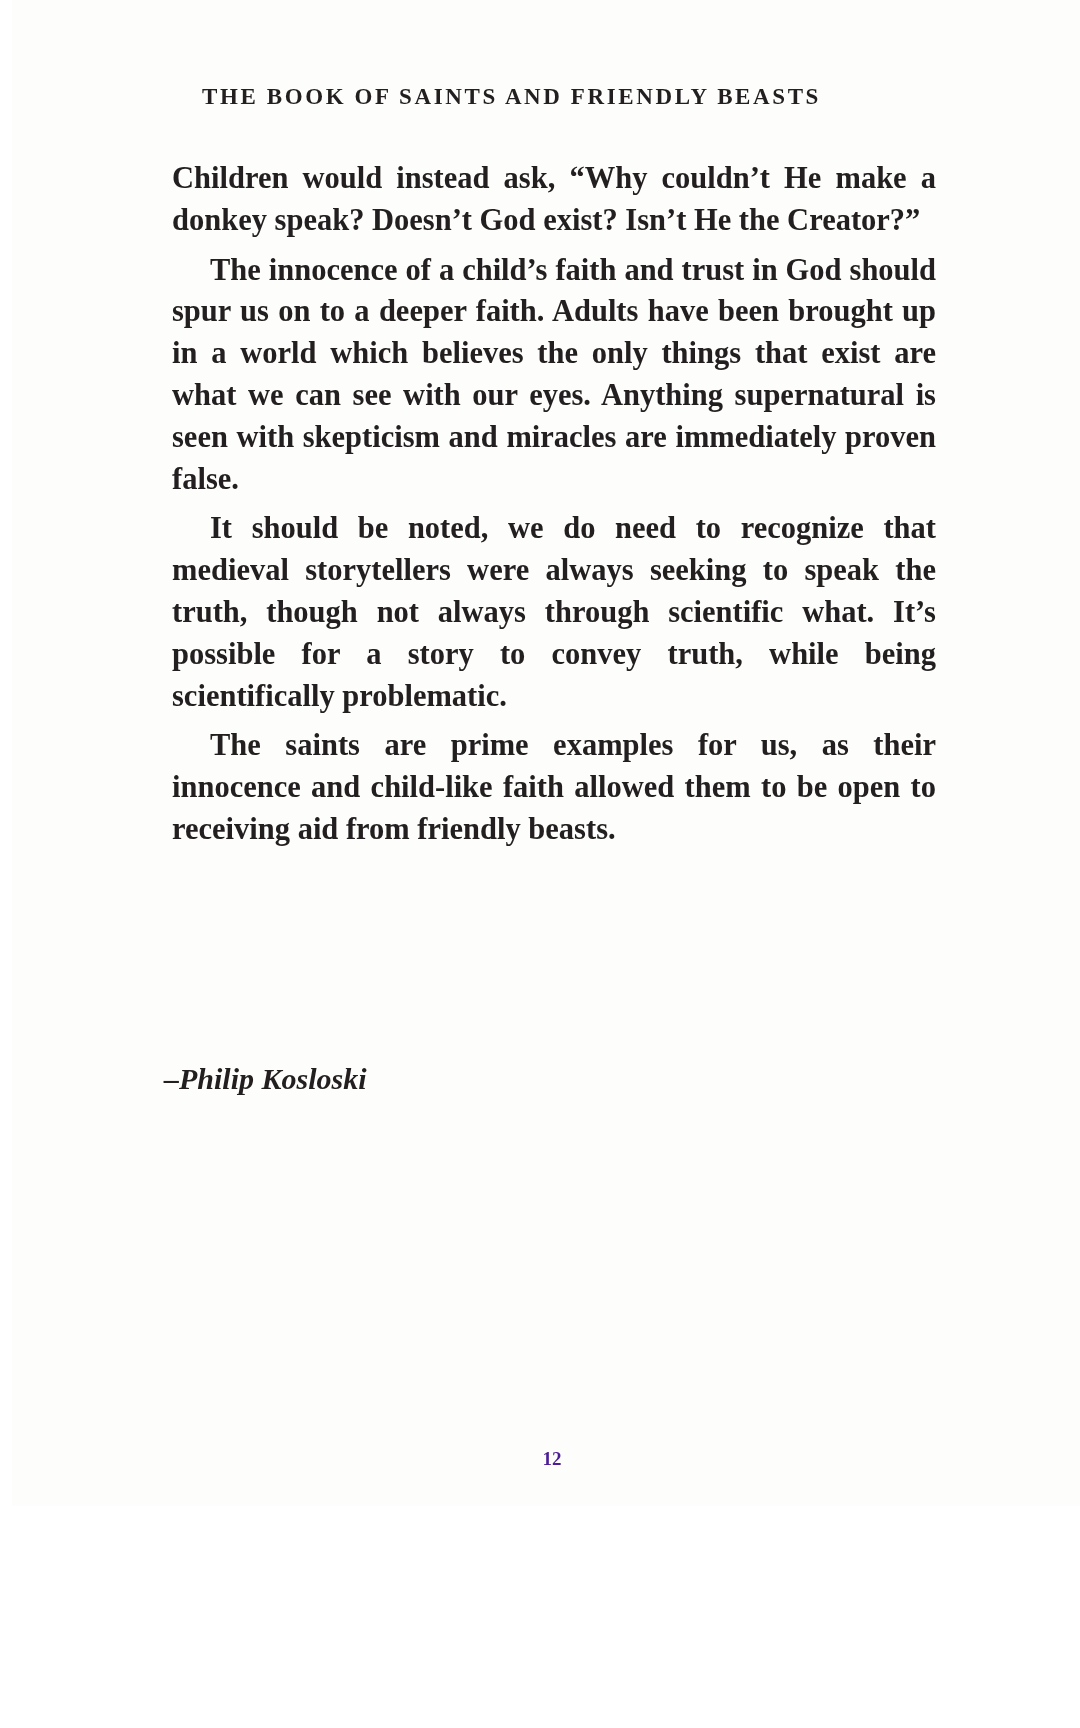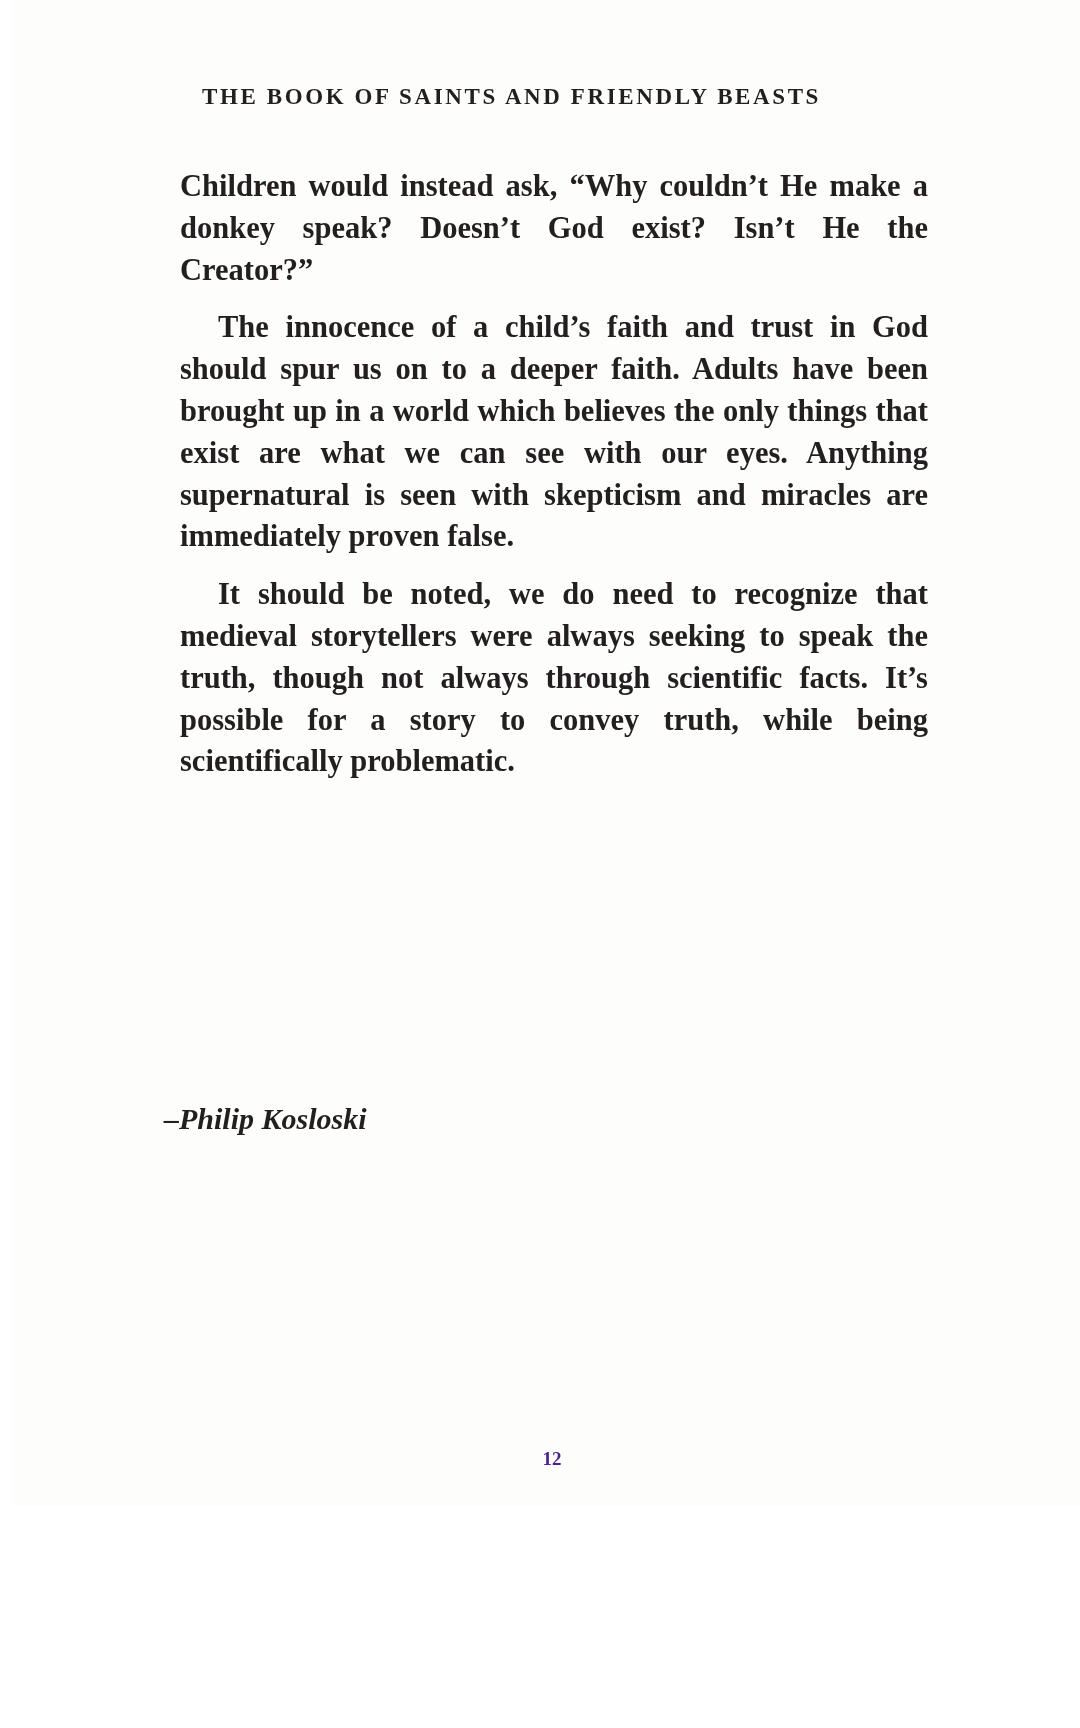--- a/index.html
+++ b/index.html
@@ -41,34 +41,33 @@
     left: 152px;
     top: 150px;
     width: 780px;
     font-size: 30.5px;
     line-height: 41.8px;
     text-align: justify;
     text-justify: inter-word;
     color: #231f20;
   }
   .body-text p {
-    margin: 16px;
+    margin: 8px;
     text-indent: 38px;
   }
   .body-text p.first {
     text-indent: 0;
   }
   .signature {
     position: absolute;
     left: 152px;
     top: 1062px;
     font-size: 30px;
     font-style: italic;
     color: #231f20;
-    margin-top: 40px;
   }
   .folio {
     position: absolute;
     left: 0;
     top: 1448px;
     width: 1080px;
     text-align: center;
     font-size: 19px;
     color: #4c1d95;
   }
@@ -76,20 +75,21 @@
 </head>
 <body>
 
 <div class="page">
 
   <div class="running-head">The Book of Saints and Friendly Beasts</div>
 
   <div class="body-text">
     <p class="first">Children would instead ask, “Why couldn’t He make a donkey speak? Doesn’t God exist? Isn’t He the Creator?”</p>
     <p>The innocence of a child’s faith and trust in God should spur us on to a deeper faith. Adults have been brought up in a world which believes the only things that exist are what we can see with our eyes. Anything supernatural is seen with skepticism and miracles are immediately proven false.</p>
-    <p>It should be noted, we do need to recognize that medieval storytellers were always seeking to speak the truth, though not always through scientific facts. It’s possible for a story to convey truth, while being scientifically problematic.</p>
+    <p>It should be noted, we do need to recognize that medieval storytellers were always seeking to speak the truth, though not always through scientific what. It’s possible for a story to convey truth, while being scientifically problematic.</p>
+    <p>The saints are prime examples for us, as their innocence and child-like faith allowed them to be open to receiving aid from friendly beasts.</p>
   </div>
 
   <div class="signature">–Philip Kosloski</div>
 
   <div class="folio">12</div>
 
 </div>
 
 </body></html>

